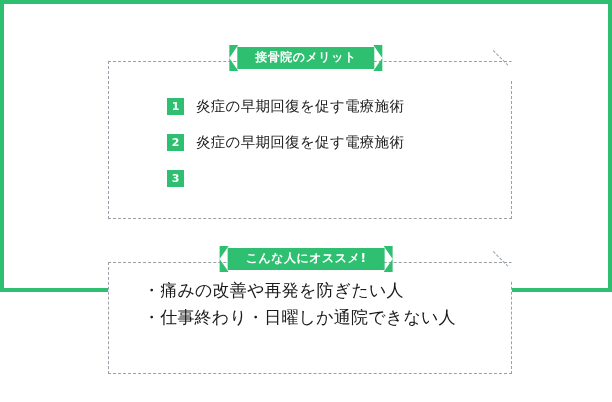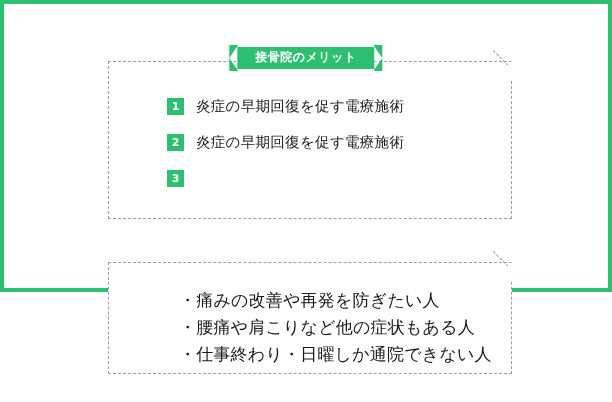--- a/index.html
+++ b/index.html
@@ -151,23 +151,22 @@
   
   #recommend-card {
     left: 104px;
     top: 258px;
     width: 404px;
     height: 112px;
   }
   .rec-list {
     position: absolute;
     left: 34px;
-    top: 24px;
+    top: 14px;
     right: 14px;
-    margin-left: 36px;
   }
   .rec-row {
     font-size: 17px;
     color: #1a1a1a;
     line-height: 1.58;
     letter-spacing: 0.2px;
     font-weight: 500;
     white-space: nowrap;
   }
 </style>
@@ -199,26 +198,30 @@
           <div class="merit-text">炎症の早期回復を促す電療施術</div>
         </div>
 
         <div class="merit-row">
           <div class="merit-num">3</div>
         </div>
 
       </div>
     </div>
 
+    <div class="banner-wrap" style="top: 242px;">
+      <span class="ribbon-tail left"></span>
+      <div class="banner">こんな人にオススメ!</div>
+      <span class="ribbon-tail right"></span>
+    </div>
 
     <div class="card" id="recommend-card">
       <div class="fold">
           <span class="diag"></span>
         </div>
       <div class="rec-list">
         <div class="rec-row">・痛みの改善や再発を防ぎたい人</div>
-        <div class="rec-row">・腰痛や肩こりなど他の症状もある人</div>
         <div class="rec-row">・仕事終わり・日曜しか通院できない人</div>
       </div>
     </div>
 
   </div>
 </div>
 
 </body></html>

